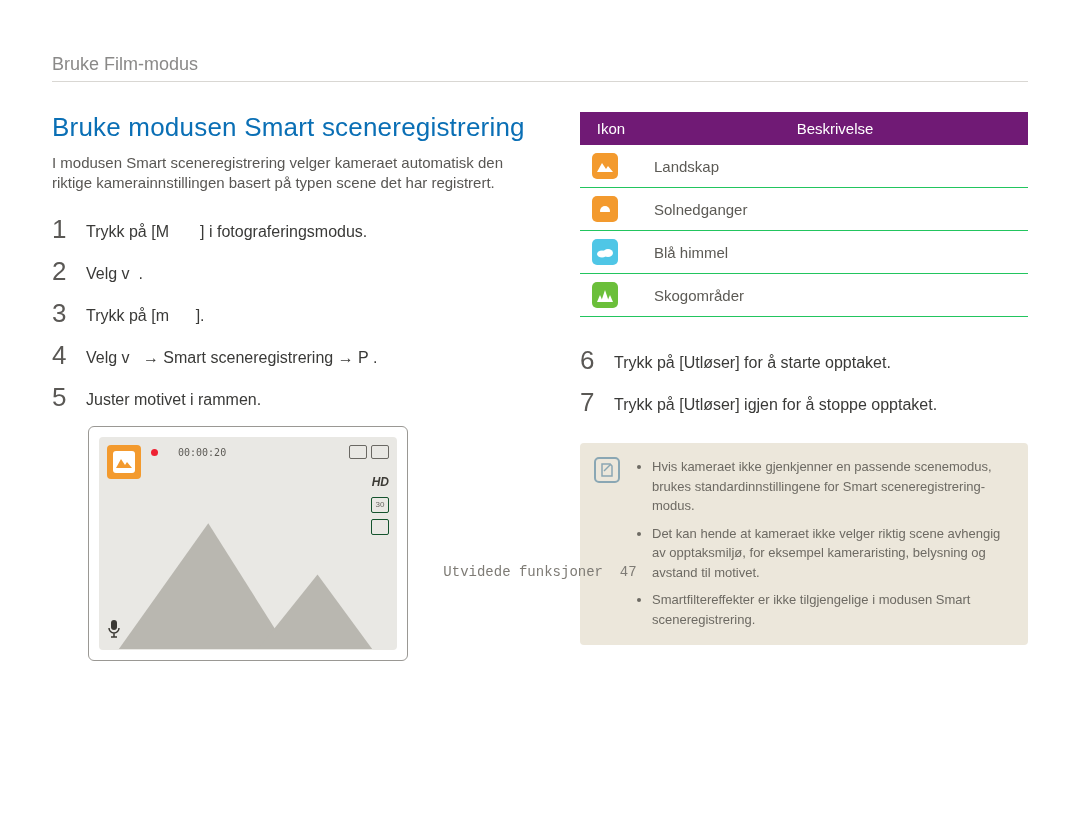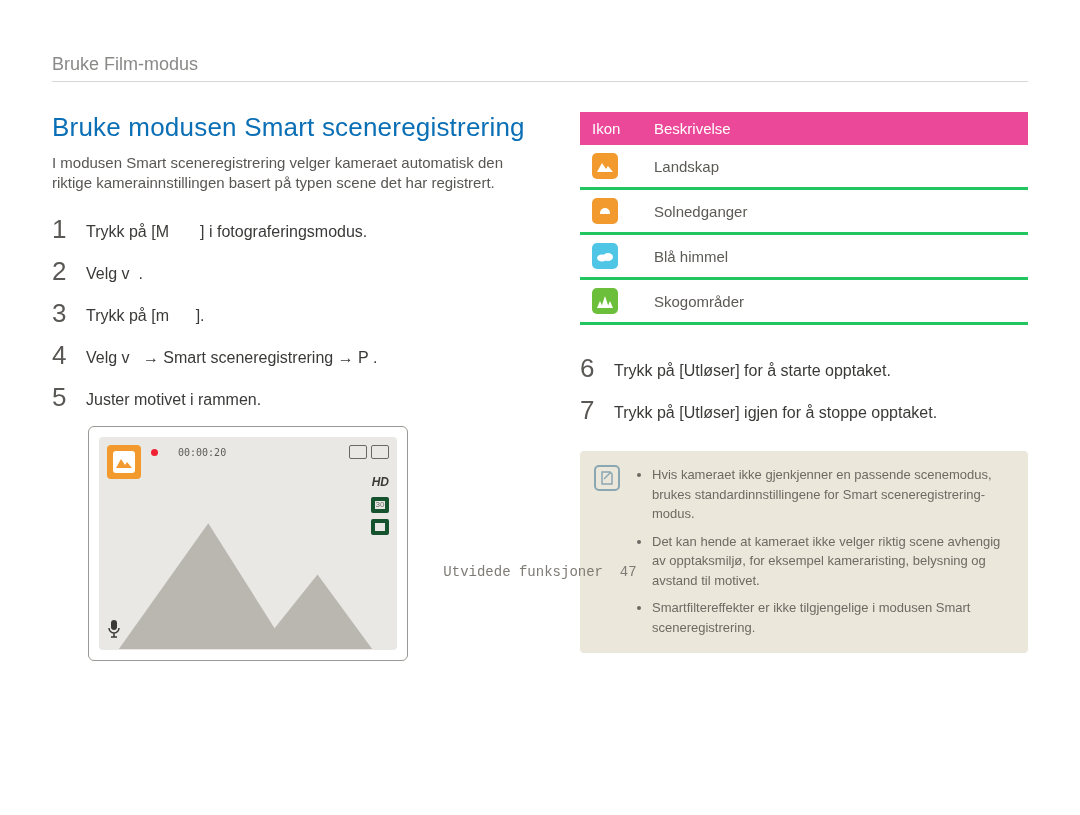--- a/index.html
+++ b/index.html
@@ -23,28 +23,28 @@
   .photo-frame { width: 320px; height: 235px; background: #fff; border: 1px solid #9a9894; border-radius: 6px; margin: 14px 0 0 36px; padding: 10px; position: relative; }
   .photo-inner { width: 100%; height: 100%; background: #e9e8e4; border-radius: 4px; position: relative; overflow: hidden; }
   .scene-badge { position: absolute; top: 8px; left: 8px; width: 34px; height: 34px; background: #f39a2e; border-radius: 4px; display:flex; align-items:center; justify-content:center;}
   .scene-inner { width: 22px; height: 22px; background: #fff; border-radius: 3px; display:flex; align-items:center; justify-content:center;}
   .timer { position: absolute; top: 10px; left: 52px; font-size: 10px; color: #5d5b56; font-family: monospace; display:flex; align-items:center; gap:20px;}
   .rec-dot { width:7px; height:7px; border-radius:50%; background:#e23; display:inline-block; }
   .topright { position:absolute; top:8px; right:8px; display:flex; gap:4px; }
   .tr-icon { width:18px; height:14px; border:1px solid #6a6863; border-radius:2px; }
   .hd { position:absolute; top:38px; right:8px; font-size:12px; font-weight:700; font-style:italic; color:#3c3a35;margin-left:11px;}
   .rside { position:absolute; top:60px; right:8px; display:flex; flex-direction:column; gap:6px; }
-  .rs-icon { width:18px; height:16px; border:4px solid #14532d; border-radius:2px; display:flex; align-items:center; justify-content:center; font-size:8px; color:#6a6863;}
+  .rs-icon { width:18px; height:16px; border:1px solid #14532d; border-radius:2px; display:flex; align-items:center; justify-content:center; font-size:8px; color:#6a6863;}
   .mic { position:absolute; bottom:8px; left:8px; font-size:16px; color:#3c3a35; }
   .mountain { position:absolute; bottom:0; left:0; width:100%; height:70%; }
 
   .icon-table { width: 100%; border-collapse: collapse; font-size: 15px; }
-  .icon-table th { background: #ec4899; color: #fff; font-weight: 400; text-align: left; padding: 8px 12px; }
+  .icon-table th { background: #701a75; color: #fff; font-weight: 400; text-align: center; padding: 8px 12px; }
   .icon-table th:first-child { width: 62px; }
-  .icon-table td { padding: 8px 12px; border-bottom: 3px solid #22c55e; color: #5c5a55; margin-top: 48px; }
+  .icon-table td { padding: 8px 12px; border-bottom: 1px solid #22c55e; color: #5c5a55; margin-top: 48px; }
   .icon-table td:first-child { text-align: left; }
   .icon-rounded { width: 26px; height: 26px; border-radius: 5px; display:inline-flex; align-items:center; justify-content:center; vertical-align:middle; }
   .ic-landscape { background:#f39a2e; }
   .ic-sunset { background:#f39a2e; }
   .ic-sky { background:#4fc6e6; }
   .ic-forest { background:#6bbf3a; }
 
   .steps-right { list-style:none; margin-top: 30px; }
 
   .notebox { background:#ece7db; border-radius:4px; padding:14px 16px 16px 56px; position:relative; margin-top:26px; font-size:13px; color:#6d6a63; line-height:1.5;}

